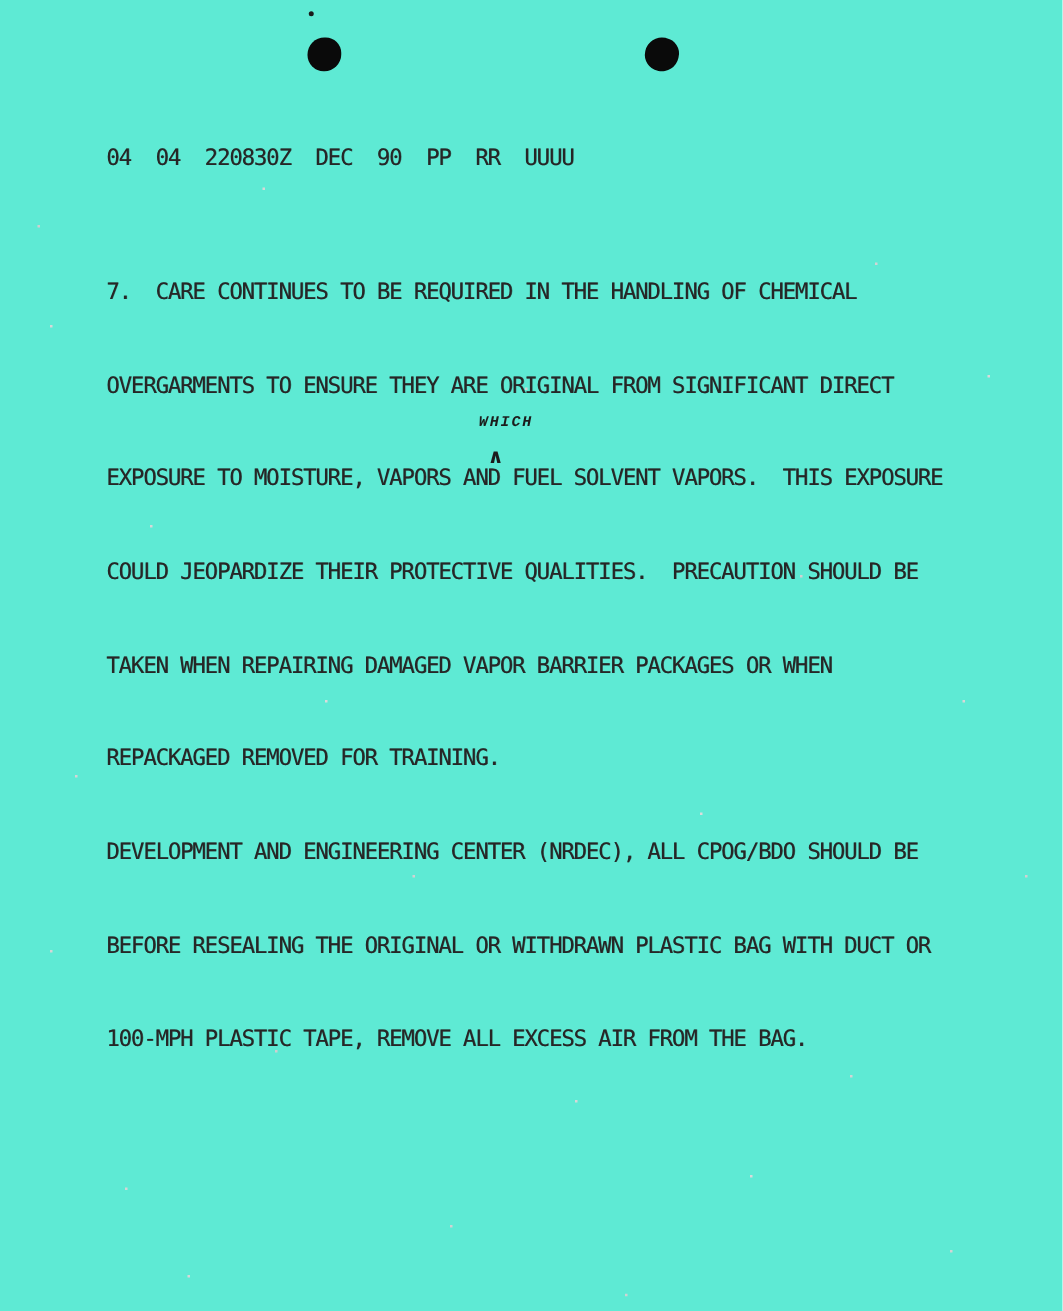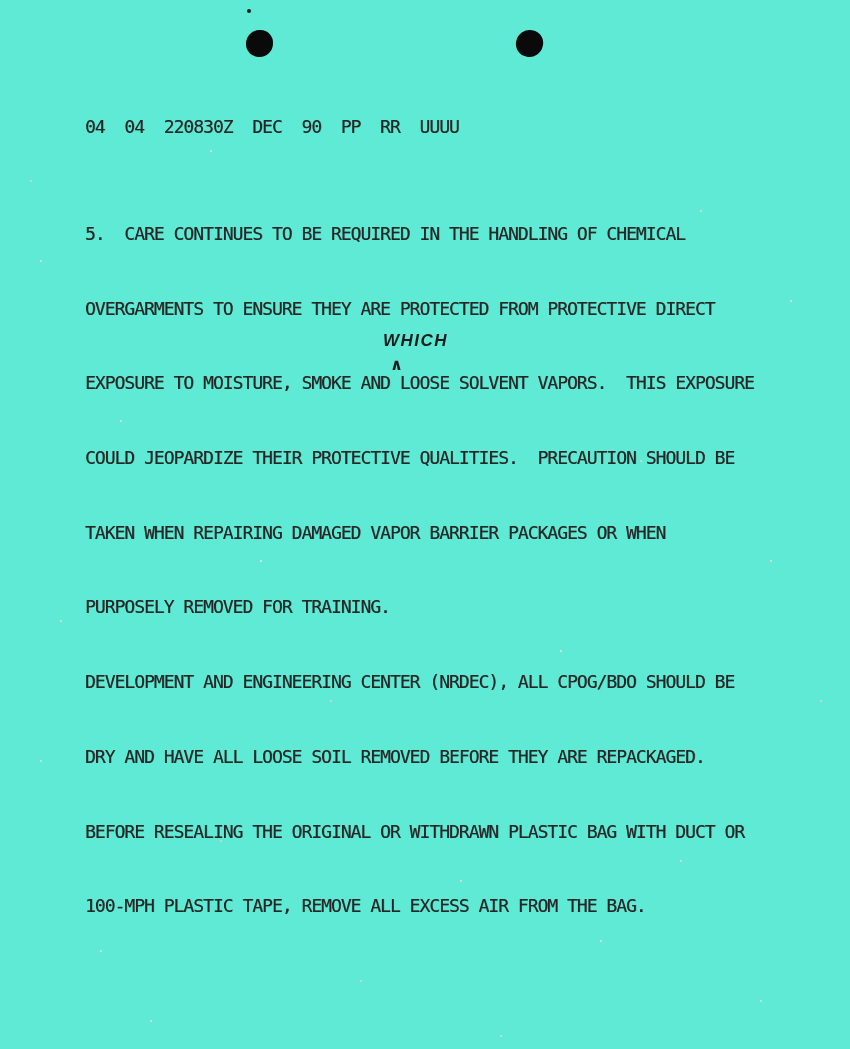--- a/index.html
+++ b/index.html
@@ -67,24 +67,24 @@
     top: 176px;
   }
   .body-block .line {
     height: 32.7px;
     line-height: 32.7px;
   }
   .handwritten-word {
     position: absolute;
     left: 383px;
     top: 331px;
-    font-family: Liberation Sans, sans-serif;
+    font-family: Liberation Mono, monospace;
     font-style: italic;
     font-weight: 700;
-    font-size: 17px;
+    font-size: 12px;
     letter-spacing: 1.5px;
     color: #1c1c1c;
     white-space: pre;
   }
   .caret-mark {
     position: absolute;
     left: 390px;
     top: 355px;
     font-family: "DejaVu Sans", "Liberation Sans", sans-serif;
     font-weight: 700;
@@ -99,28 +99,27 @@
 
   <div class="noise"></div>
 
   <div class="speck"></div>
   <div class="hole-dot left"></div>
   <div class="hole-dot right"></div>
 
   <div class="typed header-line">04  04  220830Z  DEC  90  PP  RR  UUUU</div>
 
   <div class="body-block typed">
-    <div class="line">5.  CARE CONTINUES TO BE REQUIRED IN THE HANDLING OF CHEMICAL</div>
-    <div class="line">OVERGARMENTS TO ENSURE THEY ARE PROTECTED FROM PROTECTIVE DIRECT</div>
-    <div class="line">EXPOSURE TO MOISTURE, SMOKE AND LOOSE SOLVENT VAPORS.  THIS EXPOSURE</div>
+    <div class="line">7.  CARE CONTINUES TO BE REQUIRED IN THE HANDLING OF CHEMICAL</div>
+    <div class="line">OVERGARMENTS TO ENSURE THEY ARE ORIGINAL FROM SIGNIFICANT DIRECT</div>
+    <div class="line">EXPOSURE TO MOISTURE, VAPORS AND FUEL SOLVENT VAPORS.  THIS EXPOSURE</div>
     <div class="line">COULD JEOPARDIZE THEIR PROTECTIVE QUALITIES.  PRECAUTION SHOULD BE</div>
     <div class="line">TAKEN WHEN REPAIRING DAMAGED VAPOR BARRIER PACKAGES OR WHEN</div>
-    <div class="line">PURPOSELY REMOVED FOR TRAINING.</div>
+    <div class="line">REPACKAGED REMOVED FOR TRAINING.</div>
     <div class="line">DEVELOPMENT AND ENGINEERING CENTER (NRDEC), ALL CPOG/BDO SHOULD BE</div>
-    <div class="line">DRY AND HAVE ALL LOOSE SOIL REMOVED BEFORE THEY ARE REPACKAGED.</div>
     <div class="line">BEFORE RESEALING THE ORIGINAL OR WITHDRAWN PLASTIC BAG WITH DUCT OR</div>
     <div class="line">100-MPH PLASTIC TAPE, REMOVE ALL EXCESS AIR FROM THE BAG.</div>
     
     
     
     
     
     
     
   </div>

